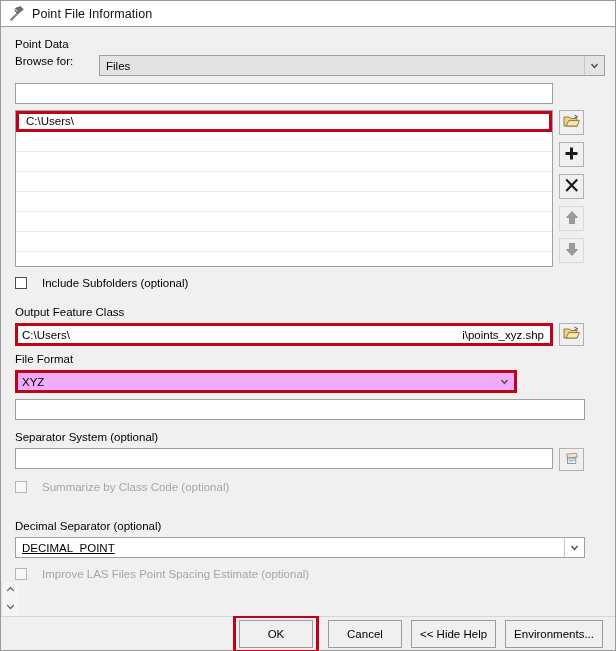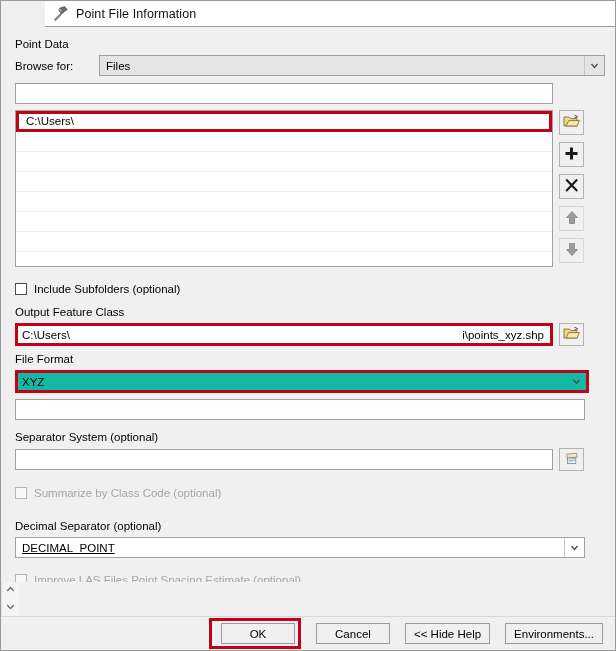--- a/index.html
+++ b/index.html
@@ -31,21 +31,20 @@
 
   .titlebar {
     height: 26px;
     flex: 0 0 26px;
     background: #ffffff;
     border-bottom: 1px solid #9a9a9a;
     display: flex;
     align-items: center;
     padding-left: 7px;
     box-sizing: border-box;
-    margin-left: 44px;
   }
   .titlebar .title-text {
     font-size: 12.5px;
     color: #111111;
     margin-left: 7px;
     letter-spacing: .1px;
   }
   .hammer-icon { width: 17px; height: 17px; display:block; }
 
   
@@ -85,21 +84,21 @@
   }
   .sb-track { flex: 1 1 auto; width: 17px; background: #f8f8f8; }
 
   
   .section-label {
     font-size: 11.5px;
     color: #000;
     margin: 0 0 4px 0;
     line-height: 14px;
   }
-  .row { display: flex; align-items: center; }
+  .row { display: flex; }
 
   .browse-row { margin-bottom: 7px; }
   .browse-label { width: 84px; font-size: 11.5px; }
 
   
   .txt {
     box-sizing: border-box;
     height: 21px;
     background: #ffffff;
     border: 1px solid #a0a0a0;
@@ -194,22 +193,23 @@
     display: flex;
     align-items: center;
     justify-content: center;
     margin-left: 6px;
     flex: 0 0 auto;
   }
 
   
   .chk-row {
     display: flex;
-    align-items: flex-end;
+    align-items: flex-start;
     height: 18px;
+    gap: 8px;
   }
   .chk {
     width: 12px; height: 12px;
     box-sizing: border-box;
     border: 1px solid #4a4a4a;
     background: #ffffff;
     margin-right: 7px;
     flex: 0 0 auto;
   }
   .chk.disabled { border-color: #b6b6b6; background: #f7f7f7; }
@@ -223,33 +223,32 @@
     background: #f0f0f0;
     border-top: 1px solid #d6d6d6;
     display: flex;
     align-items: center;
     justify-content: flex-end;
     padding-right: 12px;
     box-sizing: border-box;
     gap: 9px;
   }
   .btn {
-    height: 21px;
+    height: 28px;
     min-width: 74px;
     box-sizing: border-box;
     border: 1px solid #9b9b9b;
     background: #f0f0f0;
     font-family: "Liberation Sans", sans-serif;
     font-size: 11.5px;
     color: #000;
     display: flex;
     align-items: center;
     justify-content: center;
     padding: 0 8px;
-    margin-left: 6px;
   }
   .btn-redwrap {
     box-sizing: border-box;
     border: 3px solid #c00418;
     padding: 2px 3px;
     display: flex;
     align-items: center;
   }
   .btn-redwrap .btn { min-width: 74px; }
 
@@ -379,21 +378,21 @@
               <path d="M11.5 1.2 L14.6 2.7 L11.5 4.2" fill="none" stroke="#3b3b3b" stroke-width="0.9"></path>
             </svg>
           </span>
         </div>
       </div>
 
       <div class="spacer6"></div>
 
       
       <div class="section-label">File Format</div>
-      <div class="redbox" style="width:574px;height:23px;display:flex;align-items:center;background:#14b8a6;">
+      <div class="redbox" style="width:502px;height:23px;display:flex;align-items:center;background:#f0abfc;">
         <span style="font-size:11.5px;padding-left:4px;">XYZ</span>
         <span class="caret" style="margin-left:auto;width:19px;height:19px;display:flex;align-items:center;justify-content:center;">
           <svg width="11" height="11" viewBox="0 0 11 11" xmlns="http://www.w3.org/2000/svg">
             <path d="M2.5 4 L5.5 7.4 L8.5 4" fill="none" stroke="#4d4d4d" stroke-width="1.4"></path>
           </svg>
         </span>
       </div>
 
       <div class="spacer6"></div>
 

